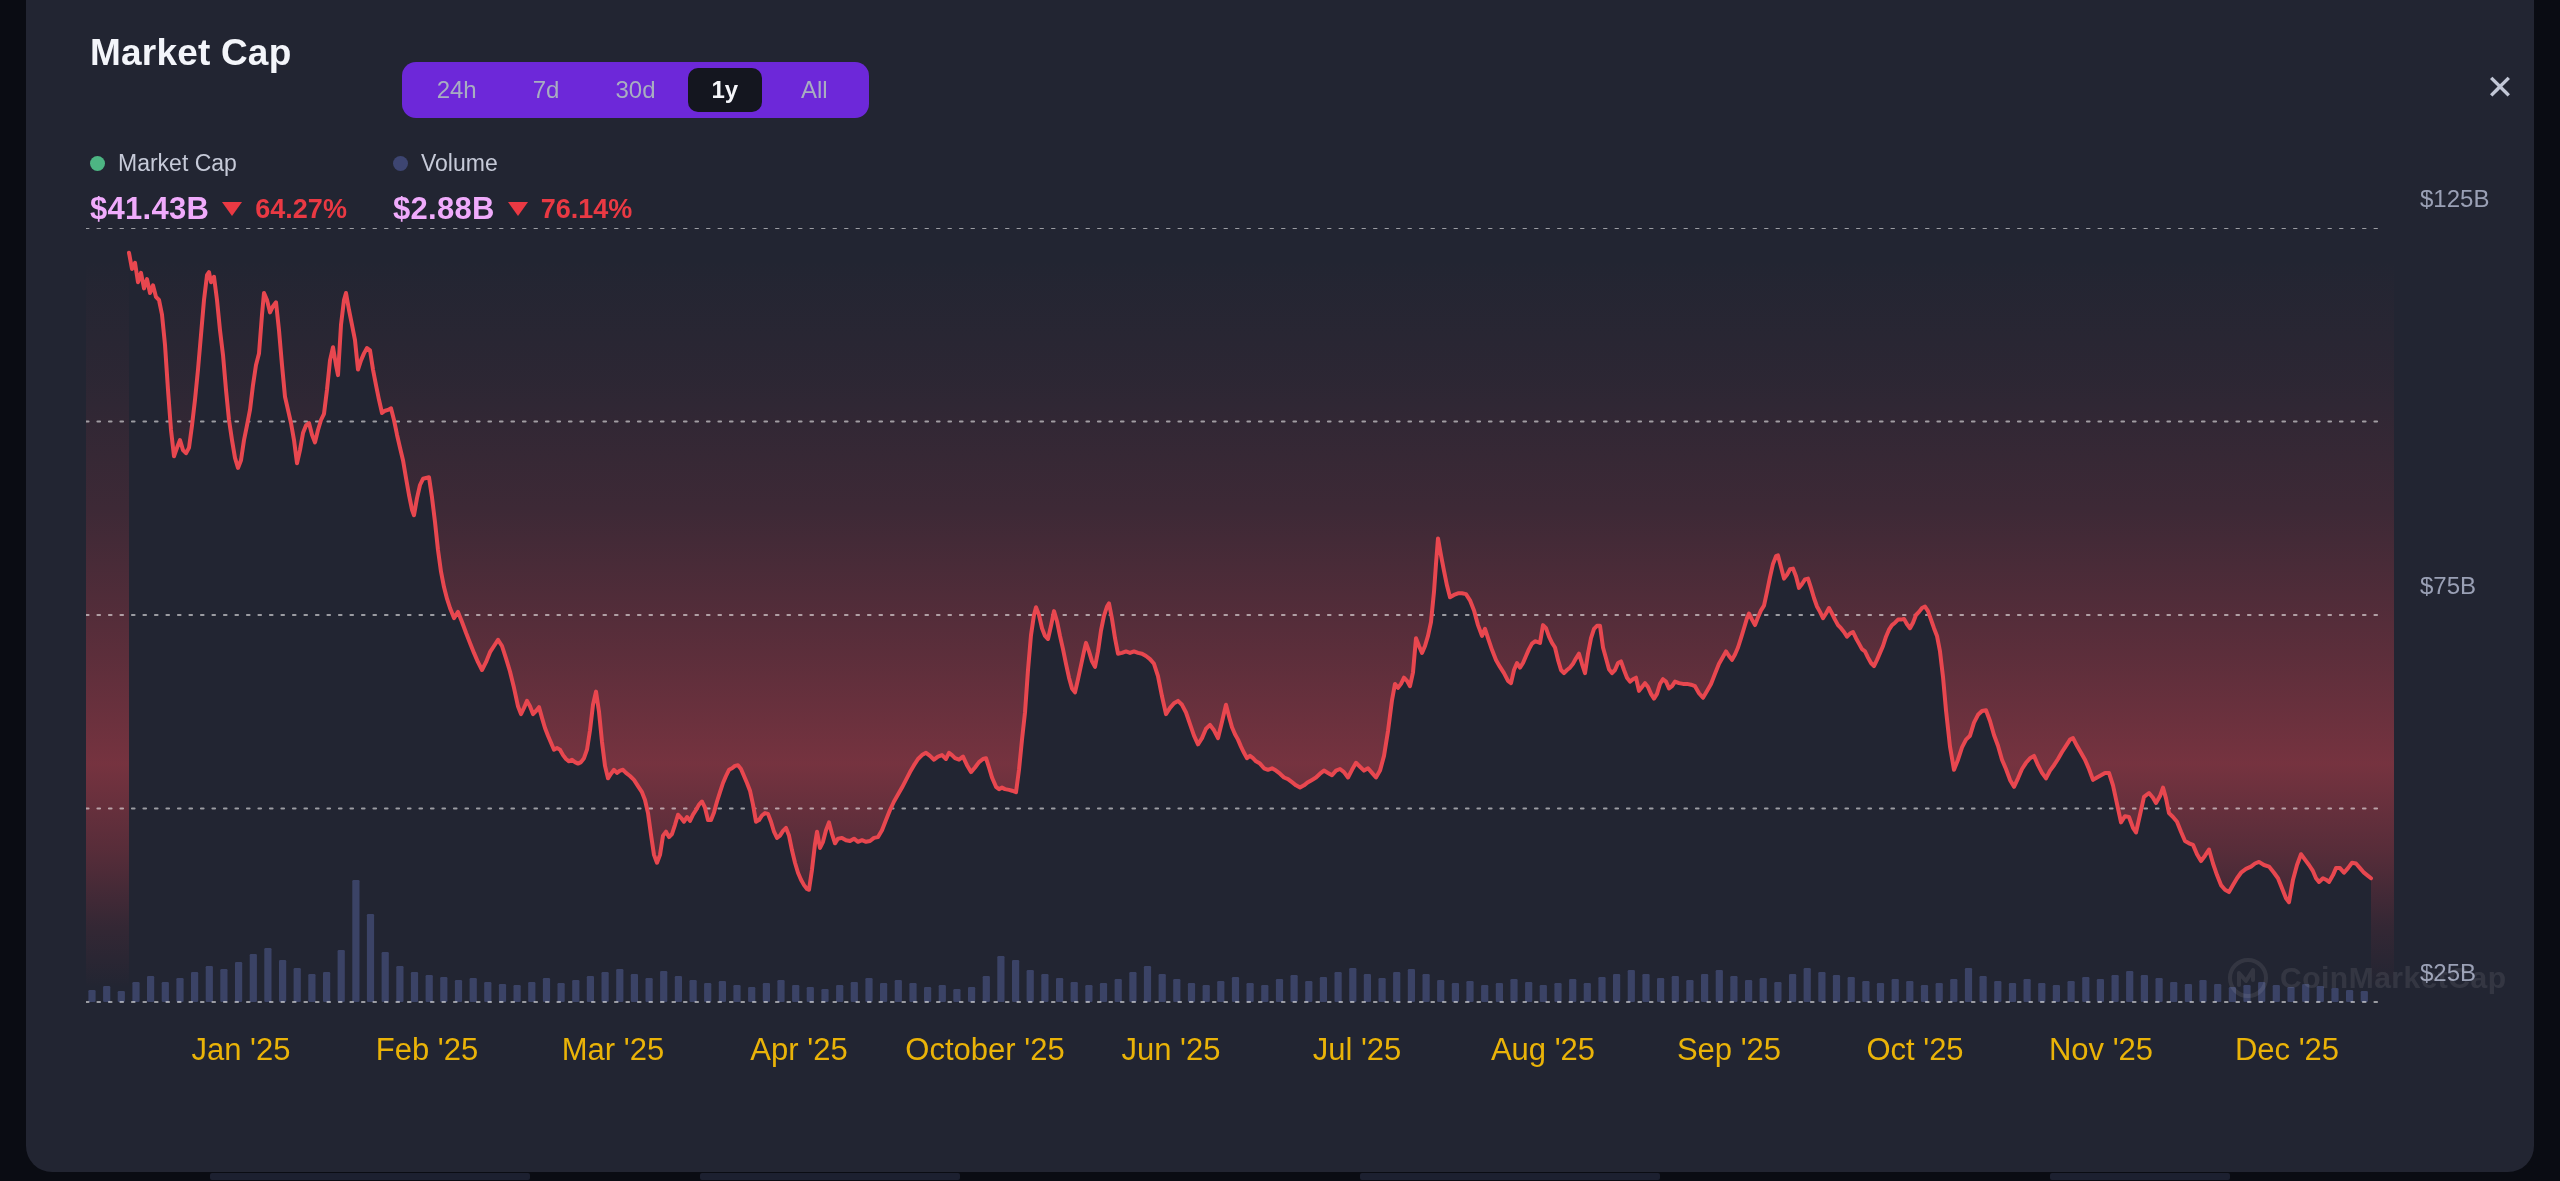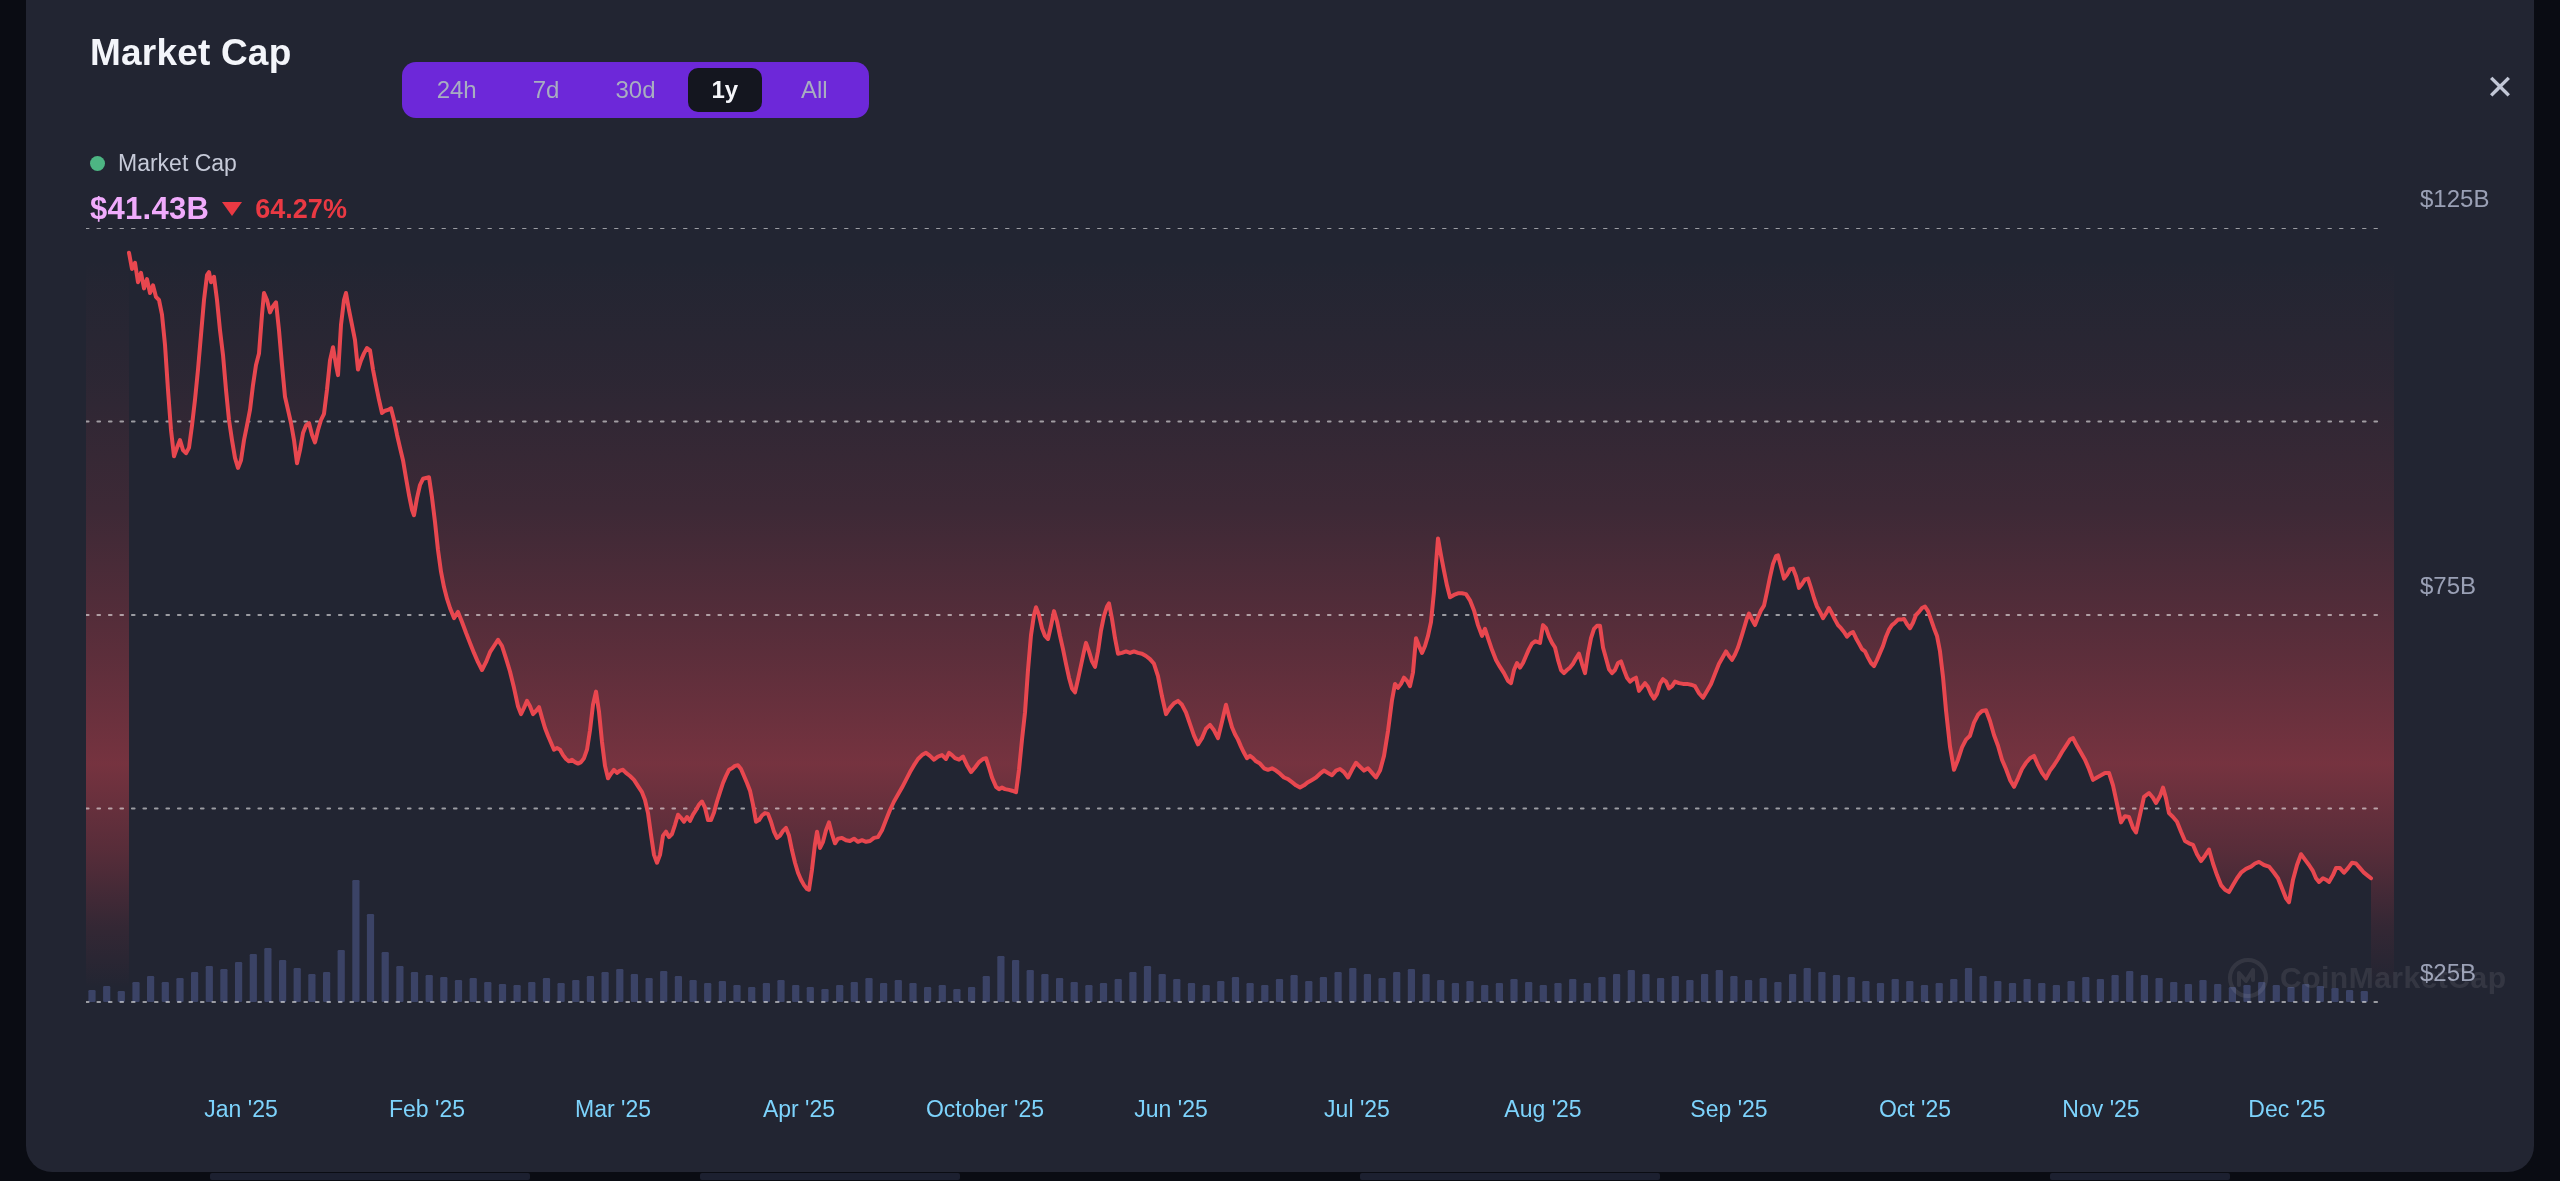--- a/index.html
+++ b/index.html
@@ -29,21 +29,21 @@
   .pct { font-size:27px; font-weight:700; color:#ea3943; }
   
   #glow { left:60px; top:288px; width:2308px; height:744px;
     background:linear-gradient(180deg,
       rgba(232,71,79,0) 0%, rgba(226,66,78,0.05) 16%, rgba(228,66,78,0.14) 34%,
       rgba(230,68,80,0.30) 54%, rgba(233,70,82,0.42) 68%, rgba(222,64,76,0.28) 80%,
       rgba(205,58,70,0.10) 90%, rgba(0,0,0,0) 98%); }
   #plot-wrap { left:60px; top:288px; width:2308px; height:752px; }
   #plot-svg { position:absolute; left:0; top:-30px; width:2308px; height:782px; }
   .y-label { position:absolute; left:2394px; font-size:24px; color:#9aa0b5; }
-  .x-label { position:absolute; top:1126px; font-size:23px; color:#7dd3fc; transform:translateX(-50%); white-space:nowrap; }
+  .x-label { position:absolute; top:1062px; font-size:31px; color:#eab308; transform:translateX(-50%); white-space:nowrap; }
   
   #watermark { left:2200px; top:986px; display:flex; align-items:center; gap:10px; opacity:.08; }
   #watermark .wm-text { color:#ffffff; font-size:30px; font-weight:700; letter-spacing:.5px; }
 </style>
 </head>
 <body>
 
 <div id="stage">
 
   <div class="page-sliver">
@@ -72,20 +72,31 @@
         <span class="dot" style="background:#4db583"></span>
         <span class="legend-label">Market Cap</span>
       </div>
       <div class="value-row">
         <span class="big-value">$41.43B</span>
         <span class="tri-down"></span>
         <span class="pct">64.27%</span>
       </div>
     </div>
 
+    <div id="legend-vol" class="in-card legend-block">
+      <div class="legend-row">
+        <span class="dot" style="background:#3d4571"></span>
+        <span class="legend-label">Volume</span>
+      </div>
+      <div class="value-row">
+        <span class="big-value">$2.88B</span>
+        <span class="tri-down"></span>
+        <span class="pct">76.14%</span>
+      </div>
+    </div>
 
     <div id="glow" class="in-card"></div>
 
     <div id="plot-wrap" class="in-card">
       <svg id="plot-svg" xmlns="http://www.w3.org/2000/svg" viewBox="0 0 2308 782">
           <path d="M43.0,24.8L46.0,41.0L49.0,34.8L52.0,54.2L55.0,44.9L58.0,60.4L61.0,51.1L64.0,65.0L67.0,57.3L70.0,68.9L73.0,72.0L76.0,86.7L79.0,116.9L82.0,161.8L85.0,202.0L88.0,228.3L91.0,219.8L94.0,212.1L97.0,222.1L100.0,225.2L103.0,219.8L106.0,197.4L109.0,171.8L112.0,141.6L115.0,106.8L118.0,72.0L121.0,47.2L123.0,44.1L125.0,54.2L128.0,48.8L131.0,72.0L134.0,102.2L137.0,126.9L140.0,161.8L143.0,192.0L146.0,212.1L149.0,229.9L152.0,239.9L155.0,232.2L158.0,212.1L161.0,197.4L164.0,181.9L167.0,157.1L170.0,137.0L173.0,125.4L176.0,86.7L178.0,65.0L181.0,72.0L184.0,84.4L187.0,78.2L190.0,74.3L193.0,102.2L196.0,137.0L199.0,168.7L202.0,181.9L205.0,195.0L208.0,212.1L211.0,235.3L214.0,222.1L217.0,205.1L220.0,197.4L223.0,195.0L226.0,206.7L229.0,214.4L232.0,202.0L235.0,192.0L238.0,185.8L241.0,161.8L244.0,132.4L247.0,119.2L250.0,137.0L252.0,147.1L255.0,96.8L258.0,72.0L260.0,65.0L263.0,82.0L266.0,96.8L269.0,112.2L272.0,141.6L275.0,132.4L278.0,125.4L281.0,120.0L284.0,122.3L287.0,141.6L290.0,157.1L293.0,171.8L296.0,185.0L299.0,182.7L302.0,181.9L305.0,180.3L308.0,192.0L311.0,206.7L314.0,219.8L317.0,232.2L320.0,250.0L323.0,267.0L326.0,281.7L328.0,287.2L331.0,270.1L334.0,257.0L337.0,250.8L340.0,250.0L343.0,249.2L346.0,269.4L349.0,294.1L352.0,322.0L355.0,343.7L358.0,359.1L361.0,370.7L364.0,380.0L368.0,390.1L372.0,383.9L376.0,394.0L380.0,404.8L384.0,414.9L388.0,424.9L392.0,434.2L396.0,442.0L400.0,434.2L404.0,424.2L408.0,418.0L412.0,411.8L416.0,418.0L420.0,430.3L424.0,443.5L428.0,459.8L432.0,478.3L435.0,486.1L438.0,479.9L441.0,472.9L444.0,478.3L447.0,486.1L450.0,483.0L453.0,479.1L456.0,489.9L459.0,500.0L462.0,507.7L465.0,514.7L468.0,521.7L471.0,520.1L474.0,521.7L477.0,527.1L480.0,531.0L483.0,533.3L486.0,531.7L489.0,534.1L492.0,535.6L495.0,534.1L498.0,530.2L501.0,521.7L504.0,502.3L507.0,476.8L510.0,463.6L513.0,483.8L516.0,513.9L519.0,537.9L522.0,550.3L525.0,545.7L528.0,541.8L531.0,544.9L534.0,542.6L537.0,541.8L540.0,544.9L544.0,548.0L548.0,551.9L552.0,558.1L556.0,564.2L559.0,572.0L562.0,585.1L565.0,606.8L568.0,626.9L571.0,634.7L574.0,626.9L577.0,607.6L580.0,603.7L583.0,609.1L586.0,606.0L589.0,596.8L592.0,586.7L595.0,589.8L598.0,593.7L601.0,589.0L604.0,592.9L607.0,586.7L610.0,582.0L613.0,576.6L616.0,573.5L619.0,579.7L622.0,592.1L625.0,592.1L628.0,584.4L631.0,573.5L634.0,564.2L637.0,555.0L640.0,548.0L643.0,541.8L646.0,540.3L649.0,537.9L652.0,537.2L655.0,541.0L658.0,548.0L661.0,555.0L664.0,562.7L667.0,576.6L670.0,593.7L673.0,592.1L676.0,587.5L679.0,585.1L682.0,585.9L685.0,593.7L688.0,603.7L691.0,609.9L694.0,607.6L697.0,602.9L700.0,599.9L703.0,607.6L706.0,622.3L709.0,634.7L712.0,644.7L715.0,651.7L718.0,657.1L721.0,661.0L723.0,661.8L726.0,641.6L729.0,616.1L731.0,603.7L734.0,620.0L737.0,613.8L740.0,602.2L743.0,594.4L746.0,606.0L749.0,615.3L752.0,610.7L756.0,609.9L760.0,612.2L764.0,613.0L768.0,610.7L772.0,613.8L776.0,612.2L780.0,613.8L784.0,613.0L788.0,609.9L792.0,609.1L796.0,602.2L800.0,592.1L804.0,582.0L808.0,573.5L812.0,566.6L816.0,559.6L820.0,551.9L824.0,544.1L828.0,537.2L832.0,531.0L836.0,527.1L840.0,524.8L844.0,527.9L848.0,531.7L852.0,528.6L856.0,527.1L860.0,531.0L863.0,524.8L866.0,527.1L869.0,530.2L873.0,531.7L877.0,528.6L881.0,537.2L885.0,544.1L889.0,539.5L893.0,534.1L897.0,531.0L900.0,530.2L903.0,539.5L906.0,549.5L910.0,558.8L913.0,561.1L916.0,559.6L919.0,561.1L923.0,561.9L926.0,562.7L930.0,564.2L933.0,541.8L936.0,511.6L939.0,484.5L942.0,442.0L945.0,407.1L948.0,387.0L950.0,379.3L953.0,387.0L956.0,400.2L959.0,407.9L962.0,411.0L965.0,397.8L968.0,383.1L971.0,393.2L974.0,407.9L977.0,421.1L980.0,435.8L983.0,449.7L986.0,460.5L989.0,464.4L992.0,451.2L995.0,437.3L998.0,423.4L1000.0,414.9L1003.0,423.4L1006.0,433.4L1009.0,438.9L1012.0,423.4L1015.0,402.5L1018.0,387.8L1021.0,378.5L1023.0,375.4L1026.0,390.9L1029.0,410.2L1032.0,425.7L1036.0,424.9L1040.0,423.4L1044.0,424.9L1048.0,423.4L1052.0,424.9L1056.0,425.7L1060.0,428.0L1064.0,431.1L1068.0,435.8L1072.0,448.1L1076.0,468.3L1080.0,486.1L1084.0,479.9L1088.0,475.2L1092.0,472.9L1096.0,476.8L1100.0,484.5L1104.0,496.1L1108.0,507.7L1112.0,516.3L1116.0,510.1L1120.0,500.8L1124.0,496.9L1128.0,502.3L1132.0,510.1L1136.0,493.8L1140.0,476.8L1143.0,488.4L1146.0,499.2L1149.0,506.2L1152.0,511.6L1155.0,518.6L1158.0,524.8L1161.0,530.2L1164.0,527.9L1167.0,530.2L1170.0,533.3L1174.0,535.6L1178.0,540.3L1182.0,541.8L1186.0,540.3L1190.0,542.6L1194.0,545.7L1198.0,549.5L1202.0,551.1L1206.0,554.2L1210.0,557.3L1214.0,559.6L1218.0,557.3L1222.0,554.2L1226.0,551.9L1230.0,549.5L1234.0,545.7L1238.0,542.6L1242.0,544.9L1246.0,547.2L1250.0,542.6L1254.0,541.0L1258.0,544.1L1262.0,549.5L1266.0,541.8L1270.0,534.8L1274.0,538.7L1278.0,542.6L1282.0,540.3L1286.0,544.9L1290.0,549.5L1294.0,542.6L1298.0,527.9L1302.0,503.1L1306.0,472.1L1309.0,455.9L1312.0,459.8L1315.0,455.9L1318.0,449.7L1321.0,452.8L1324.0,458.2L1327.0,444.3L1330.0,410.2L1333.0,418.0L1336.0,424.9L1339.0,418.0L1342.0,407.9L1345.0,394.0L1348.0,363.8L1350.0,335.9L1352.0,310.4L1355.0,327.4L1358.0,342.9L1361.0,357.6L1364.0,369.2L1368.0,366.9L1372.0,365.3L1376.0,365.3L1380.0,366.1L1384.0,372.3L1388.0,382.4L1392.0,397.1L1396.0,407.9L1399.0,400.9L1402.0,410.2L1406.0,421.8L1410.0,431.9L1414.0,438.9L1418.0,445.1L1422.0,452.8L1425.0,455.1L1428.0,442.0L1431.0,435.0L1434.0,439.6L1437.0,435.0L1440.0,428.0L1443.0,421.1L1446.0,415.6L1449.0,413.3L1452.0,414.1L1454.0,414.9L1457.0,397.1L1460.0,400.2L1463.0,408.7L1466.0,414.9L1469.0,419.5L1472.0,431.9L1475.0,442.0L1478.0,445.1L1481.0,442.0L1484.0,439.6L1487.0,435.8L1490.0,430.3L1493.0,425.7L1496.0,435.8L1499.0,445.1L1502.0,425.7L1505.0,410.2L1508.0,400.9L1511.0,397.8L1514.0,397.8L1517.0,419.5L1520.0,430.3L1523.0,441.2L1526.0,445.1L1529.0,442.0L1532.0,435.0L1535.0,433.4L1538.0,442.0L1541.0,449.7L1544.0,453.6L1547.0,451.2L1550.0,449.7L1553.0,462.9L1556.0,459.0L1559.0,455.1L1562.0,459.0L1565.0,465.9L1568.0,470.6L1571.0,465.9L1574.0,455.9L1577.0,451.2L1580.0,453.6L1583.0,460.5L1586.0,458.2L1589.0,453.6L1593.0,455.1L1597.0,455.9L1601.0,455.9L1605.0,456.7L1609.0,458.2L1613.0,465.2L1617.0,469.8L1621.0,462.9L1625.0,455.9L1629.0,445.8L1633.0,435.8L1637.0,428.8L1640.0,423.4L1643.0,428.0L1646.0,431.9L1649.0,426.5L1652.0,419.5L1655.0,410.2L1658.0,400.2L1661.0,390.1L1663.0,385.5L1666.0,391.6L1669.0,397.1L1672.0,389.3L1675.0,382.4L1678.0,377.7L1681.0,363.8L1684.0,349.1L1687.0,335.9L1690.0,328.2L1692.0,327.4L1695.0,339.0L1698.0,350.6L1701.0,346.8L1704.0,341.3L1707.0,340.6L1710.0,348.3L1713.0,359.9L1716.0,356.0L1719.0,351.4L1722.0,350.6L1725.0,359.9L1728.0,370.0L1731.0,378.5L1734.0,383.9L1737.0,390.1L1740.0,385.5L1743.0,380.0L1746.0,385.5L1749.0,391.6L1752.0,397.1L1755.0,400.2L1758.0,404.0L1761.0,408.7L1764.0,405.6L1767.0,404.0L1770.0,410.2L1773.0,415.6L1776.0,421.1L1779.0,423.4L1782.0,429.6L1785.0,435.0L1788.0,438.1L1791.0,431.9L1794.0,424.9L1797.0,418.0L1800.0,408.7L1803.0,401.7L1806.0,397.1L1809.0,394.7L1812.0,391.6L1815.0,391.6L1818.0,390.9L1821.0,396.3L1824.0,400.2L1827.0,394.7L1830.0,387.0L1833.0,383.9L1836.0,380.0L1839.0,378.5L1842.0,383.1L1845.0,391.6L1848.0,400.2L1851.0,407.9L1854.0,423.4L1857.0,448.9L1860.0,482.2L1864.0,518.6L1868.0,541.8L1872.0,531.7L1876.0,519.4L1880.0,511.6L1884.0,507.7L1888.0,494.6L1892.0,486.8L1896.0,483.0L1900.0,482.2L1904.0,493.0L1908.0,507.0L1912.0,517.8L1916.0,531.7L1920.0,541.0L1924.0,551.9L1928.0,558.8L1932.0,550.3L1936.0,541.0L1940.0,534.8L1944.0,530.2L1948.0,527.9L1952.0,537.2L1956.0,544.9L1960.0,550.3L1964.0,542.6L1968.0,537.2L1972.0,531.0L1976.0,524.0L1980.0,517.8L1984.0,511.6L1987.0,510.1L1991.0,517.8L1995.0,524.8L1999.0,531.7L2003.0,541.0L2007.0,551.9L2011.0,549.5L2015.0,547.2L2019.0,544.9L2023.0,544.9L2027.0,557.3L2031.0,575.9L2035.0,594.4L2039.0,588.2L2043.0,589.0L2047.0,599.9L2050.0,604.5L2054.0,586.7L2058.0,568.9L2063.0,565.0L2067.0,569.7L2070.0,575.1L2074.0,568.1L2077.0,559.6L2080.0,570.4L2083.0,585.1L2087.0,589.0L2091.0,593.7L2095.0,603.7L2099.0,613.0L2103.0,615.3L2107.0,616.9L2111.0,626.2L2115.0,633.1L2119.0,627.7L2123.0,621.5L2127.0,635.5L2131.0,647.1L2135.0,657.1L2139.0,661.8L2143.0,664.1L2147.0,657.1L2151.0,650.2L2155.0,644.7L2160.0,640.9L2165.0,638.6L2169.0,635.5L2173.0,633.9L2178.0,637.0L2183.0,638.6L2188.0,644.7L2192.0,650.2L2196.0,660.2L2200.0,670.3L2203.0,674.2L2207.0,651.7L2211.0,637.0L2215.0,626.2L2219.0,631.6L2223.0,637.0L2227.0,643.2L2230.0,650.2L2233.0,654.0L2237.0,650.2L2240.0,651.7L2243.0,654.0L2247.0,647.1L2250.0,640.1L2254.0,640.1L2258.0,644.7L2262.0,640.1L2266.0,634.7L2270.0,635.5L2274.0,640.1L2278.0,644.7L2282.0,647.8L2285.0,650.2L2285,774L43,774Z" fill="#222532"></path>
           <rect x="2.4" y="762.0" width="7.2" height="12" rx="1.2" fill="#3b4366"></rect>
           <rect x="17.1" y="758.0" width="7.2" height="16" rx="1.2" fill="#3b4366"></rect>
           <rect x="31.7" y="763.0" width="7.2" height="11" rx="1.2" fill="#3b4366"></rect>
           <rect x="46.4" y="754.0" width="7.2" height="20" rx="1.2" fill="#3b4366"></rect>

